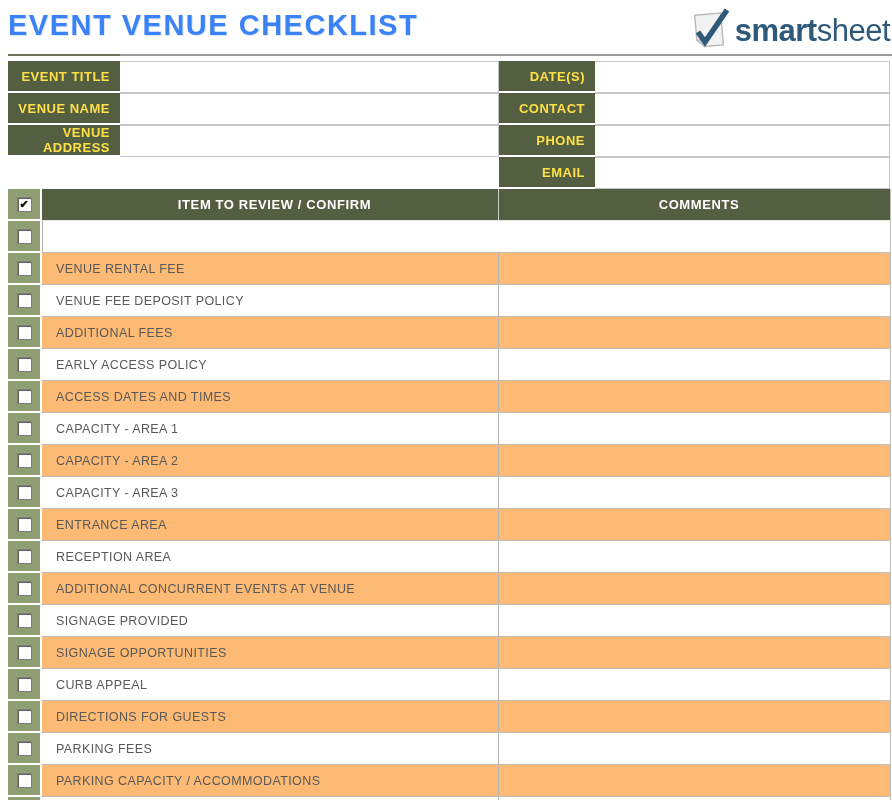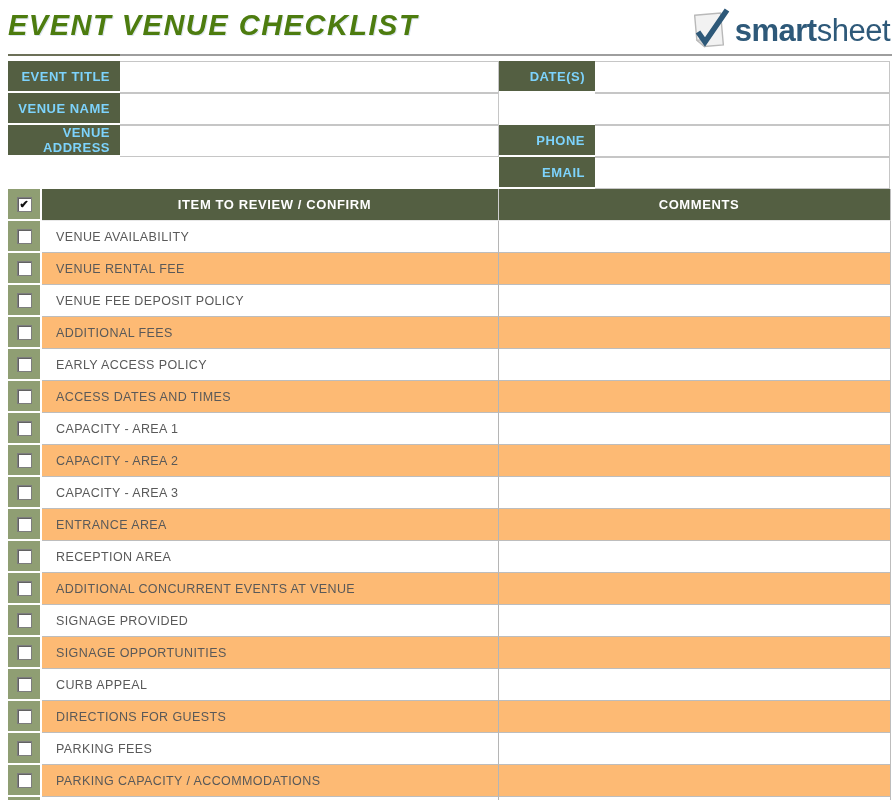--- a/index.html
+++ b/index.html
@@ -6,41 +6,41 @@
   body{
     width:892px;height:800px;overflow:hidden;background:#ffffff;
     font-family:"Liberation Sans", sans-serif;
     -webkit-font-smoothing:antialiased;
   }
   .page{padding-left:8px;width:884px;}
 
   
   .header{display:flex;justify-content:space-between;align-items:flex-start;height:48px;padding-top:5px;}
   .title{
-    font-size:29px;font-weight:bold;color:#4d7c0f;letter-spacing:1.5px;
-    text-shadow:1px 1px 0 #dce6f1;line-height:40px;white-space:nowrap;font-style:italic;
+    font-size:29px;font-weight:bold;color:#3b82f6;letter-spacing:1.5px;
+    text-shadow:1px 1px 0 #dce6f1;line-height:40px;white-space:nowrap;
   }
   .logo{display:flex;align-items:flex-end;margin-right:2px;margin-top:2px;}
   .logo svg{display:block;margin-right:2px;}
   .logo-text{font-size:31px;color:#2e5979;letter-spacing:-0.5px;line-height:44px;}
   .logo-text .b{font-weight:bold;}
 
   
   .rule{display:flex;height:2px;margin-top:1px;}
   .rule .seg1{width:112px;background:#6c7058;}
   .rule .seg2{flex:1;background:#9e9e9e;}
 
   
   .form{
     display:grid;margin-top:5px;
     grid-template-columns:112px 379px 96px 295px;
     grid-auto-rows:32px;width:882px;
   }
   .lbl{
-    background:#545f42;color:#7dd3fc;font-weight:bold;font-size:13px;letter-spacing:0.5px;
+    background:#545f42;color:#fde047;font-weight:bold;font-size:13px;letter-spacing:0.5px;
     display:flex;align-items:center;justify-content:flex-end;text-align:right;
     padding-right:10px;border-bottom:2px solid #fff;box-sizing:border-box;
   }
   .val{background:#fff;border:1px solid #c6c6c6;border-left:none;box-sizing:border-box;}
   .span2{grid-row:span 2;}
 
   
   .tbl{width:883px;}
   .trow{display:flex;height:32px;box-sizing:border-box;}
   .cb-cell{
@@ -96,20 +96,21 @@
   </div>
 
   <div class="form">
     <div class="lbl" style="grid-row:1;grid-column:1;">EVENT TITLE</div>
     <div class="val" style="grid-row:1;grid-column:2;"></div>
     <div class="lbl" style="grid-row:1;grid-column:3;">DATE(S)</div>
     <div class="val" style="grid-row:1;grid-column:4;"></div>
 
     <div class="lbl" style="grid-row:2;grid-column:1;">VENUE NAME</div>
     <div class="val" style="grid-row:2;grid-column:2;"></div>
+    <div class="lbl" style="grid-row:2;grid-column:3;">CONTACT</div>
     <div class="val" style="grid-row:2;grid-column:4;"></div>
 
     <div class="lbl span2" style="grid-row:3;grid-column:1;">VENUE ADDRESS</div>
     <div class="val span2" style="grid-row:3;grid-column:2;"></div>
     <div class="lbl" style="grid-row:3;grid-column:3;">PHONE</div>
     <div class="val" style="grid-row:3;grid-column:4;"></div>
 
     <div class="lbl" style="grid-row:4;grid-column:3;padding-left:32px;">EMAIL</div>
     <div class="val" style="grid-row:4;grid-column:4;"></div>
   </div>
@@ -124,23 +125,20 @@
       <div class="item-cell">ITEM TO REVIEW / CONFIRM</div>
       <div class="comments-cell">COMMENTS</div>
     </div>
     <div>
         <div class="trow">
     <div class="cb-cell">
       <div class="checkbox">
               <span class="mark"></span>
             </div>
     </div>
-    <div class="item-cell">
-      <span class="item-text">VENUE AVAILABILITY</span>
-    </div>
     <div class="comments-cell"></div>
   </div>
         <div class="trow alt">
     <div class="cb-cell">
       <div class="checkbox">
               <span class="mark"></span>
             </div>
     </div>
     <div class="item-cell">
       <span class="item-text">VENUE RENTAL FEE</span>

